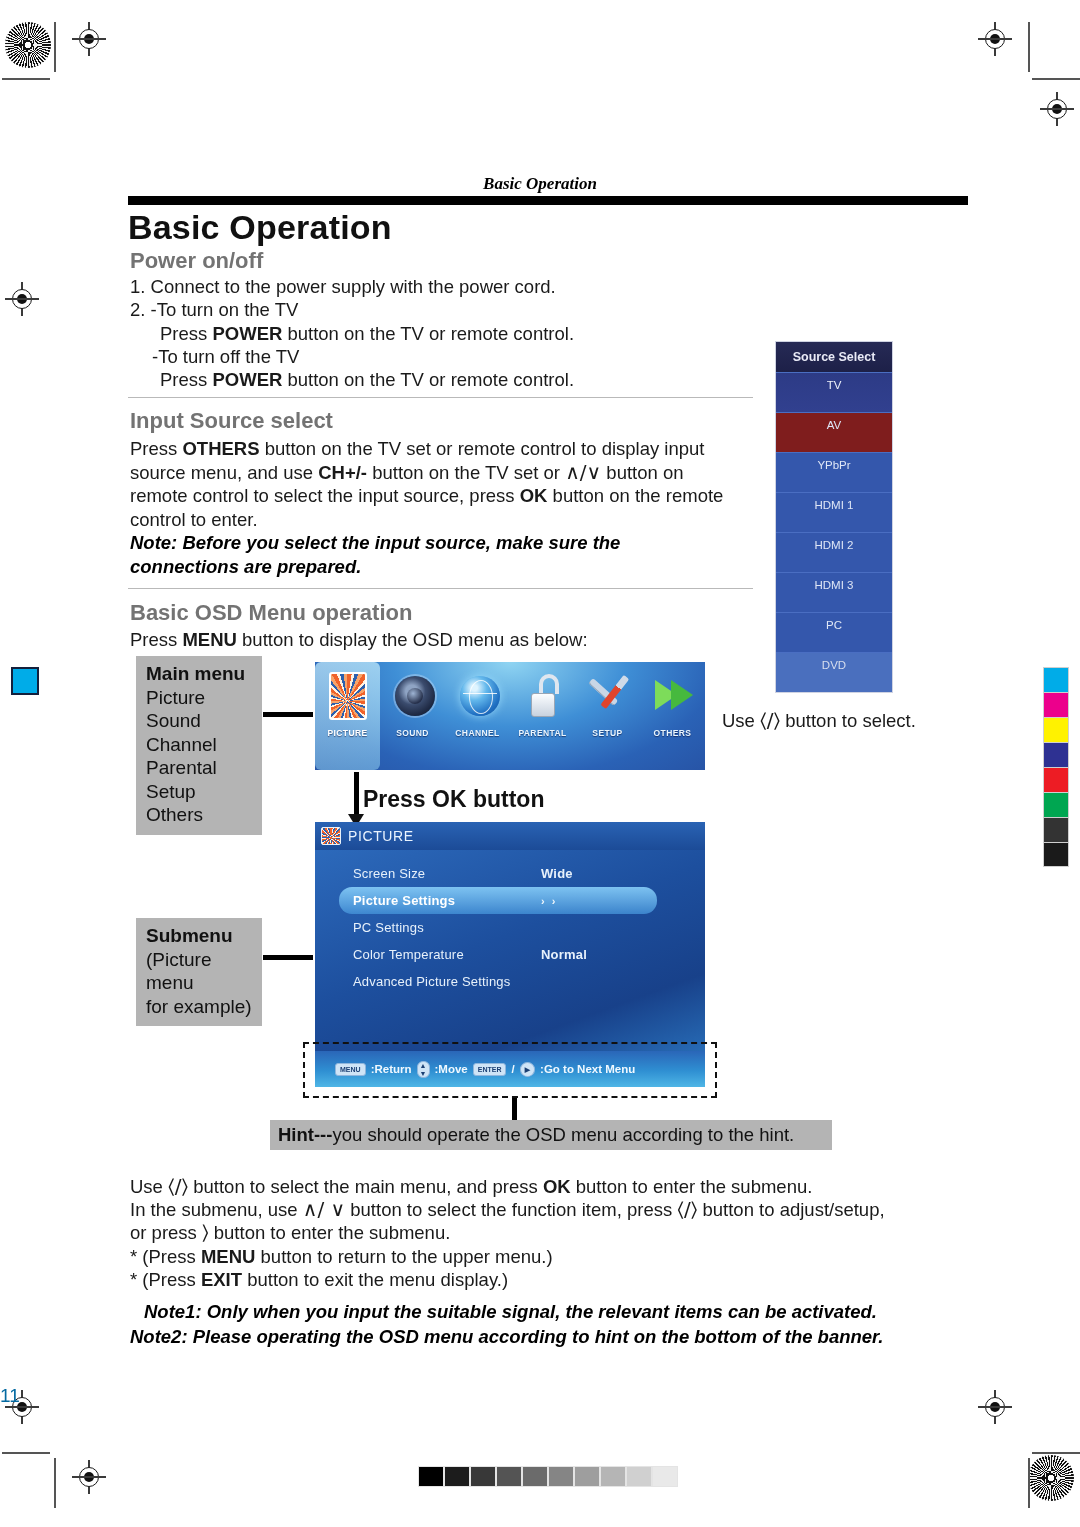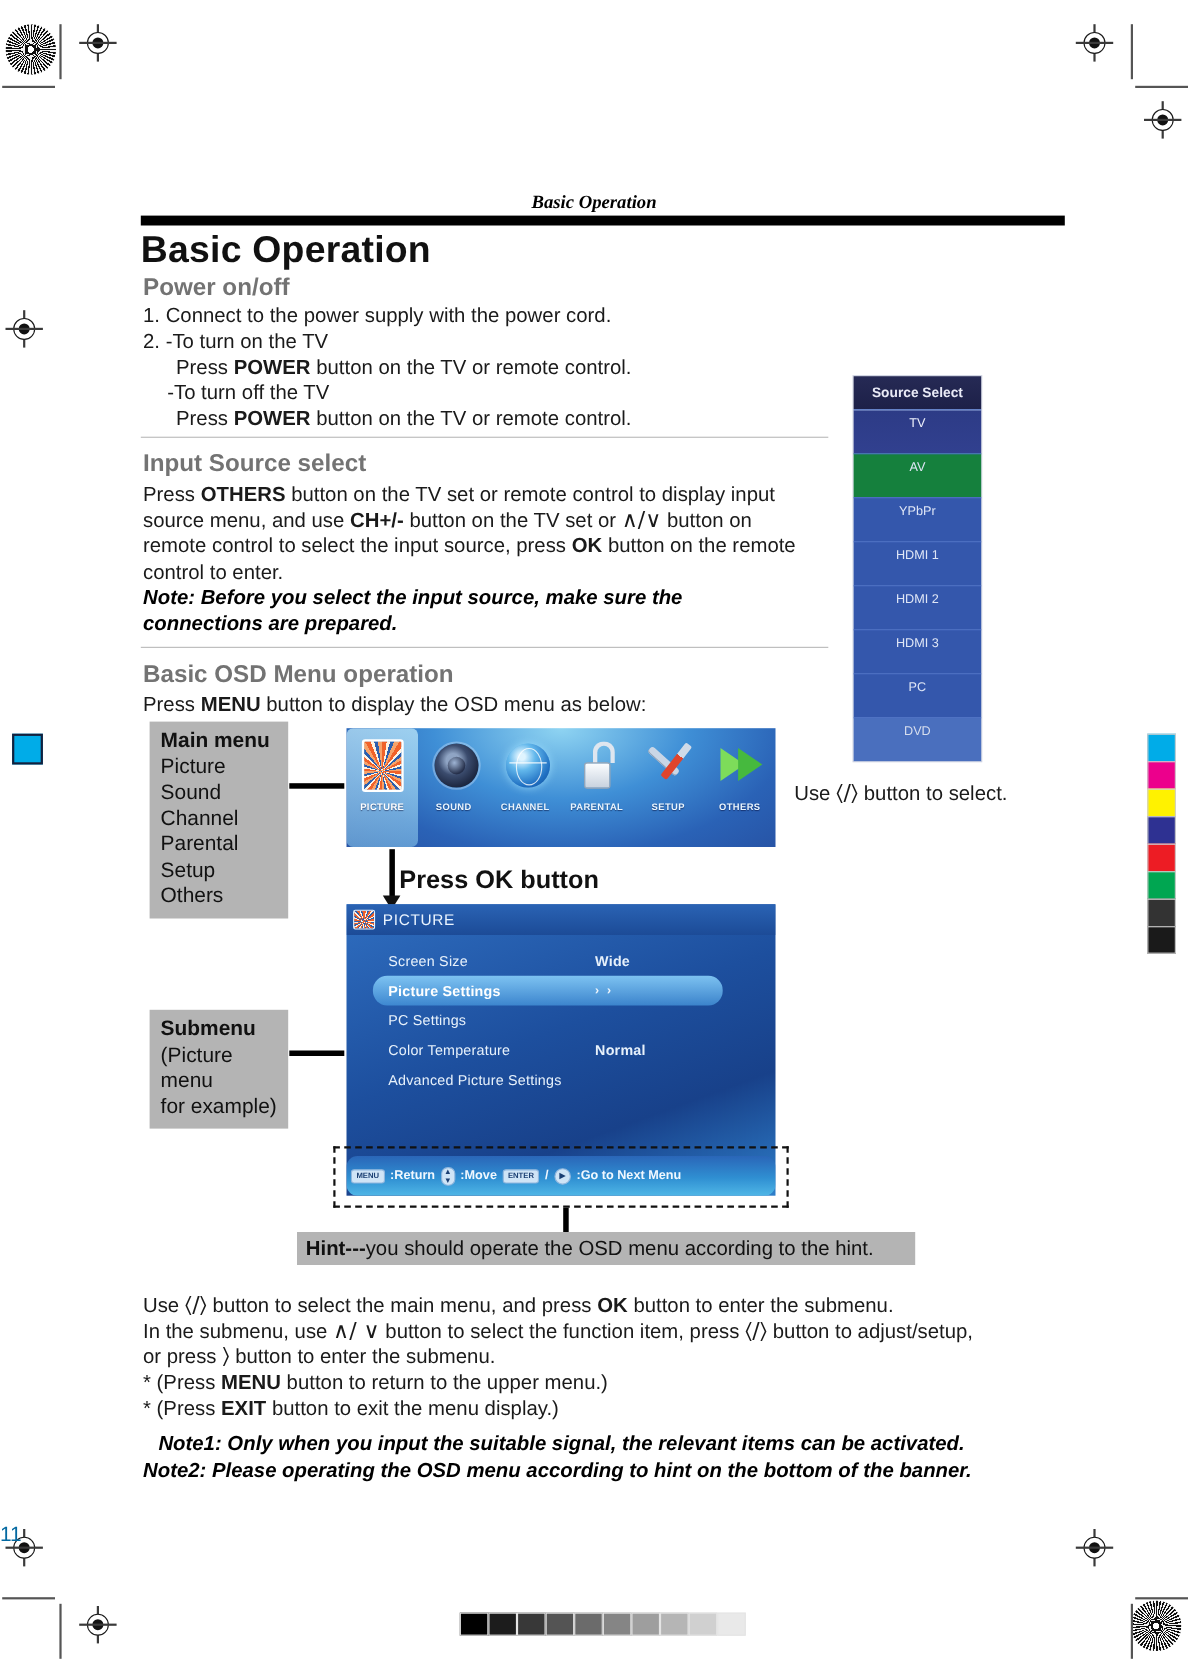--- a/index.html
+++ b/index.html
@@ -95,21 +95,21 @@
     color: #e9eaf6; font-size: 12.5px; font-weight: bold;
   }
   .source-panel .sp-row {
     height: 40px; line-height: 25px; text-align: center;
     color: #dfe6f6; font-size: 11.5px;
     background: #3457ac; border-top: 1px solid #4a6ec2;
   }
   .source-panel .sp-row.sel {
     background: linear-gradient(180deg,#2d3b86 0%, #31408f 100%); color:#eef1fb;
   }
-  .source-panel .sp-row.r2 { background: #15803d; }
+  .source-panel .sp-row.r2 { background: #7f1d1d; }
   .source-panel .sp-row.last { background:#4a6fbe; color:#d7deee; }
 
   
   .callout {
     position: absolute; background: #b4b4b4; color: #111;
     font-size: 19px; line-height: 23.5px; padding: 6px 10px 8px 10px;
   }
   .callout .ttl { font-weight: bold; }
 
   .leader { position: absolute; background: #000; }
@@ -229,23 +229,23 @@
   .osd-sub .row.hl {
     background: linear-gradient(180deg, rgba(130,200,245,.95), rgba(70,150,220,.75));
     border-radius: 13px; padding-left: 14px; margin-left: -14px;
     width: 318px; color: #ffffff; font-weight: bold;
   }
   .osd-sub .row .nm { flex: 0 0 188px; }
   .osd-sub .row .vl { font-weight: bold; }
   .osd-sub .row .arr { font-size: 11px; letter-spacing: 2px; opacity: .9; }
   .osd-sub .hintbar {
     position: absolute; left: 0; bottom: 0; width: 390px; height: 36px;
-    display: flex; align-items: center; gap: 5px; padding-left: 4px;
+    display: flex; align-items: center; gap: 5px; padding-left: 20px;
     background: linear-gradient(180deg,#2a66b8 0%, #2f8fd2 55%, #4fb6e6 100%);
-    font-size: 11.5px; font-weight: bold; color: #f0f8ff; border-radius: 10px;
+    font-size: 11.5px; font-weight: bold; color: #f0f8ff;
   }
   .keycap {
     display: inline-block; padding: 1px 4px; font-size: 7px; font-weight: bold;
     background: #cfe4f6; color: #1b3f73; border-radius: 3px; border: 1px solid #8fb6dd;
     line-height: 9px;
   }
   .keycap.rnd { border-radius: 50%; padding: 2px 4px; }
   .keyupdn {
     display: inline-block; width: 13px; height: 17px; border-radius: 6px;
     background: #cfe4f6; color: #1b3f73; font-size: 7px; line-height: 8px;

